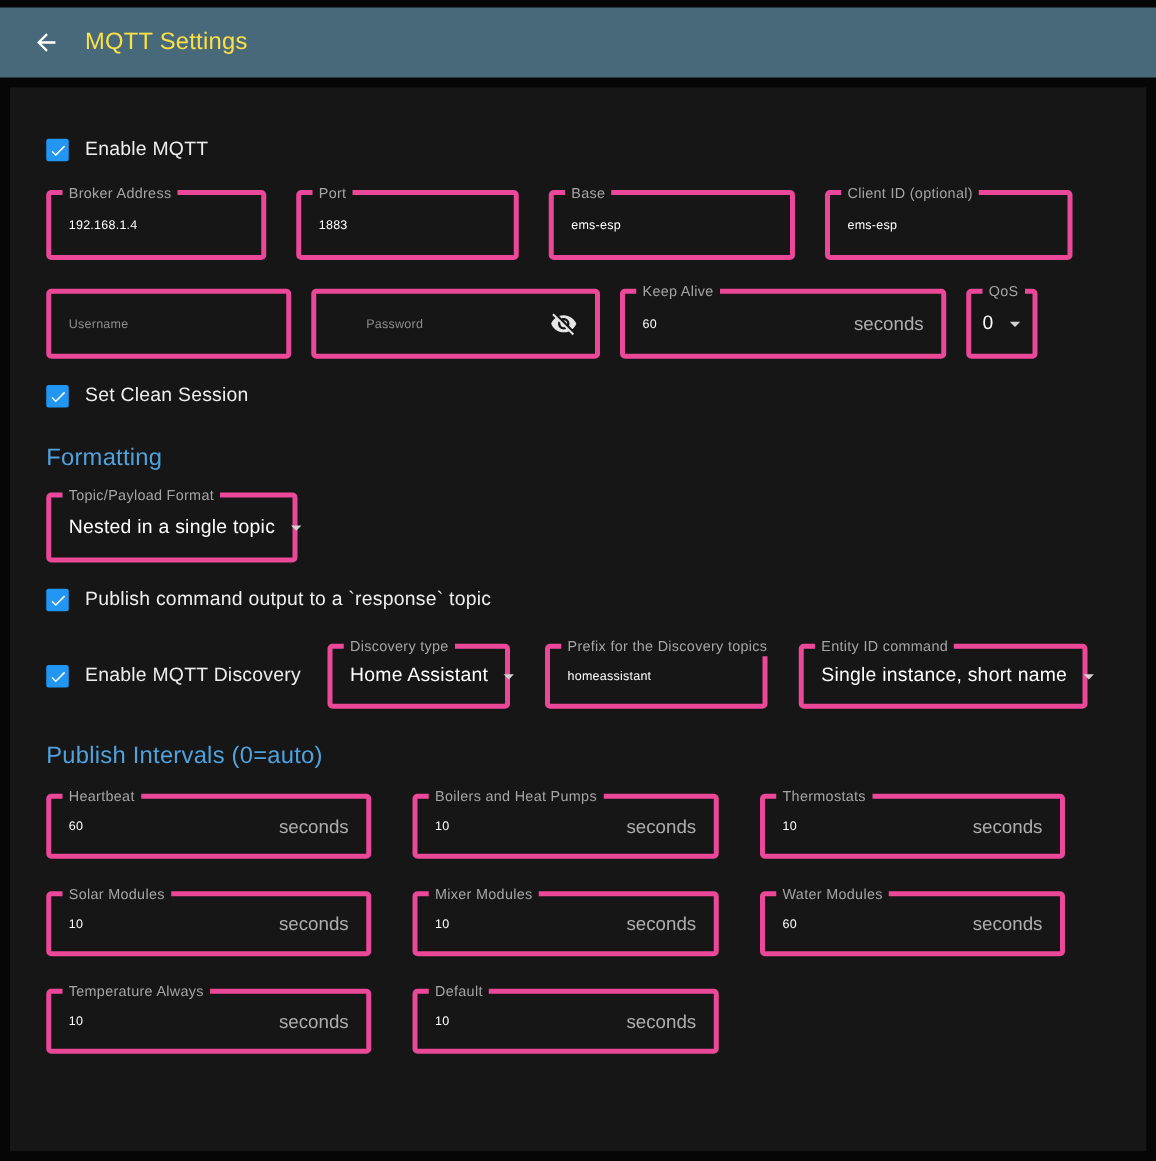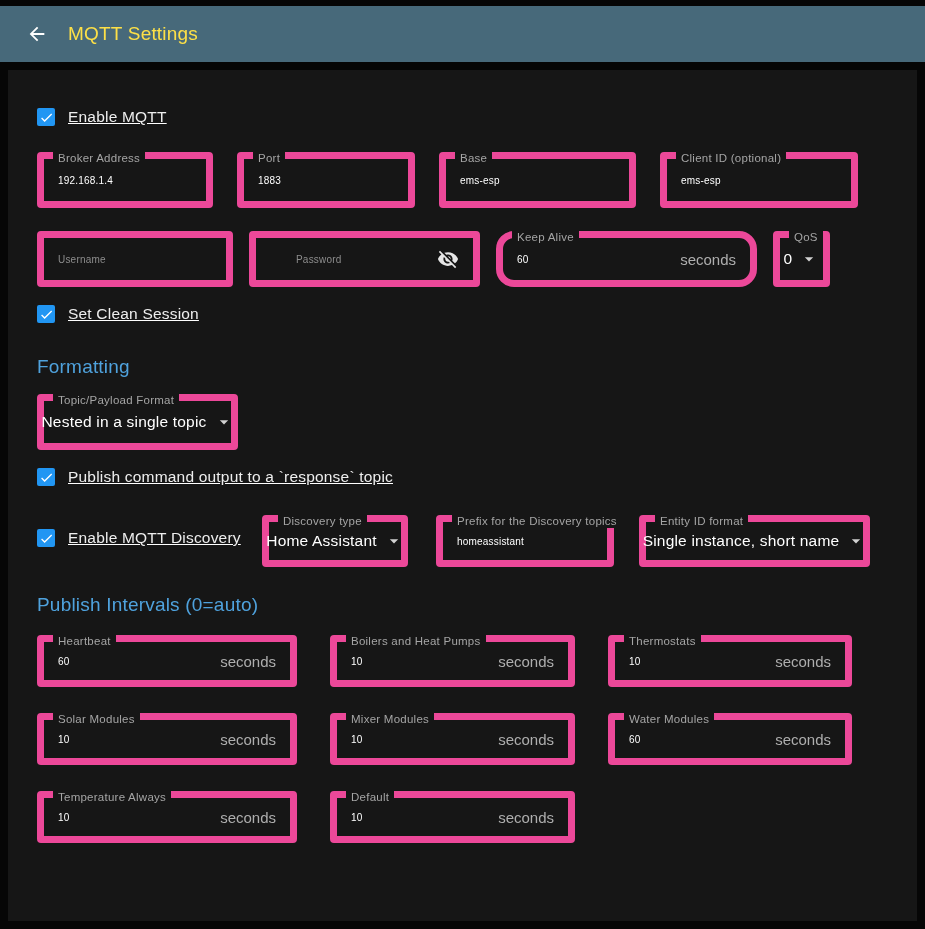--- a/index.html
+++ b/index.html
@@ -34,48 +34,46 @@
   
   .panel {
     margin: 8px;
     height: 851px;
     background: #161616;
     padding: 38px 30px 0 29px;
   }
 
   
   .cb-row {
-    display: flex; cursor: pointer;
+    display: flex; align-items: center; cursor: pointer;
     height: 24px;
-    text-decoration: underline;
   }
   .cb {
     width: 18px; height: 18px; border-radius: 2px; flex: 0 0 18px;
     display: flex; align-items: center; justify-content: center;
   }
   .cb.checked { background: #2196f3; }
   .cb.unchecked { background: transparent; border: 2px solid #9e9e9e; }
   .cb-label {
     margin-left: 13px;
     font-size: 15.5px;
     color: #eeeeee;
     letter-spacing: 0.2px;
   }
 
   
   .field {
     position: relative;
-    border: 7px solid #ec4899;
+    border: 4px solid #ec4899;
     border-radius: 4px;
     height: 56px;
     display: flex;
     align-items: center;
     padding: 0 14px;
     background: transparent;
-    justify-content: center;
   }
   .field.h52 { height: 52px; }
   .field-label {
     position: absolute;
     top: -7px; left: 9px;
     background: #161616;
     padding: 0 5px;
     font-size: 11.5px;
     line-height: 1.1;
     color: #a5a5a5;
@@ -97,21 +95,21 @@
   .eye-btn {
     background: none; border: none; padding: 0; margin-left: auto;
     display: flex; align-items: center; cursor: pointer;
   }
 
   
   .row { display: flex; }
   .row1 { margin-top: 20px; gap: 24px; }
   .w176 { width: 176px; } .w178 { width: 178px; } .w197 { width: 197px; } .w198 { width: 198px; }
   .row2 { margin-top: 23px; gap: 16px; }
-  .w196 { width: 196px; } .w231 { width: 231px; padding-left: 40px; } .w261 { width: 261px; border-radius: 18px; }
+  .w196 { width: 196px; } .w231 { width: 231px; padding-left: 40px; } .w261 { width: 261px; }
   .w-qos { width: 57px; padding: 0 9px; }
   .mt18 { margin-top: 18px; }
   .mt16 { margin-top: 16px; }
 
   .section {
     margin: 27px 0 0 0;
     font-size: 19px;
     font-weight: 400;
     color: #4fa2dd;
     letter-spacing: 0.2px;
@@ -243,21 +241,21 @@
       <span class="value">Home Assistant</span>
       <svg class="caret" width="20" height="20" viewBox="0 0 24 24">
           <path fill="#d2d2d2" d="M7 10l5 5 5-5z"></path>
         </svg>
     </div>
     <div class="field h52 w178d">
       <span class="field-label">Prefix for the Discovery topics</span>
       <input value="homeassistant" style="">
     </div>
     <div class="field select h52 w231d">
-      <span class="field-label">Entity ID format</span>
+      <span class="field-label">Entity ID command</span>
       <span class="value">Single instance, short name</span>
       <svg class="caret" width="20" height="20" viewBox="0 0 24 24">
           <path fill="#d2d2d2" d="M7 10l5 5 5-5z"></path>
         </svg>
     </div>
   </div>
 
   <h2 class="section">Publish Intervals (0=auto)</h2>
 
   <div class="intervals-grid">

